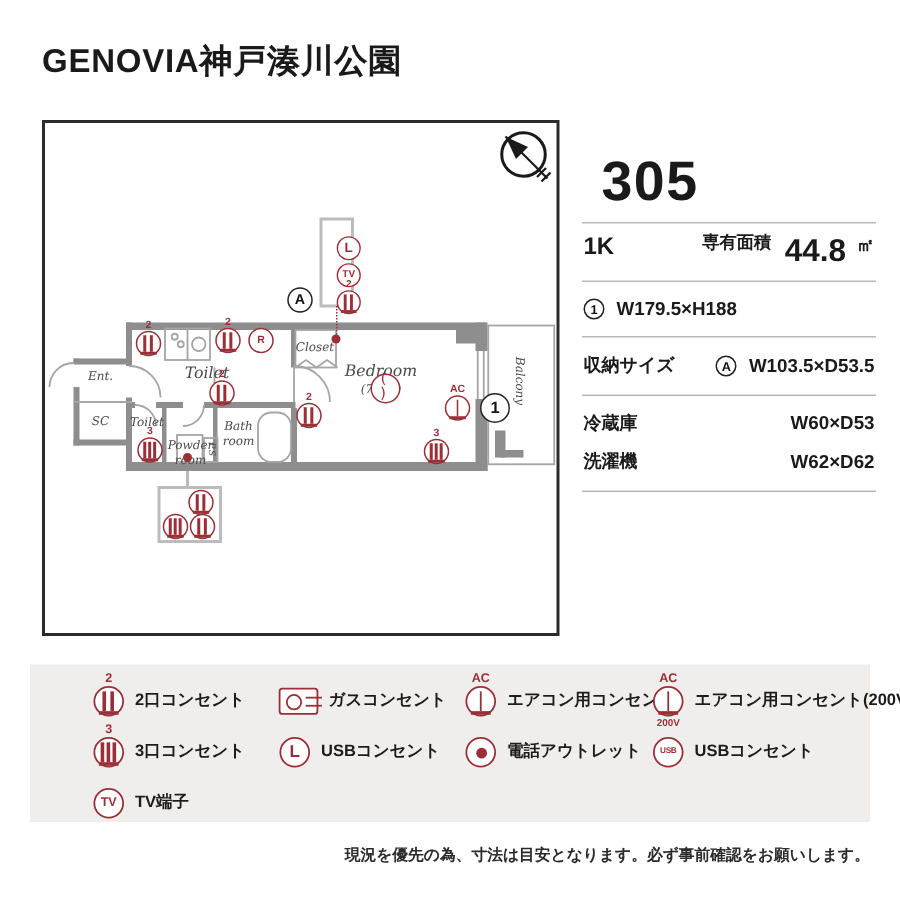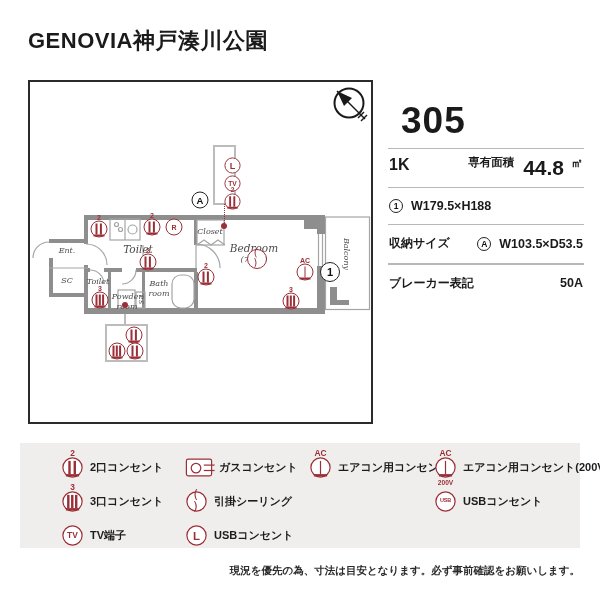--- a/index.html
+++ b/index.html
@@ -248,25 +248,31 @@
   </div>
   <hr>
   <div class="drow">
     <div class="dlabel">収納サイズ</div>
     <span class="mk sm">
         <span>A</span>
       </span>
     <span class="dval">W103.5×D53.5</span>
   </div>
   <hr>
-  <hr>
-  <div class="drow">
-    <div class="dlabel">ブレーカー表記</div>
-    <span class="dval">50A</span>
-  </div>
+  <div class="pair">
+    <div class="drow">
+      <div class="dlabel">冷蔵庫</div>
+      <span class="dval">W60×D53</span>
+    </div>
+    <div class="drow">
+      <div class="dlabel">洗濯機</div>
+      <span class="dval">W62×D62</span>
+    </div>
+  </div>
+  <hr>
 </div>
 
 <div class="legend">
   <div class="lcol" style="left:44px">
     <div class="litem">
       <span class="licon oc bars2 gnd">
           <i class="sup">2</i>
         </span>
       <span class="llabel">2口コンセント</span>
     </div>
@@ -282,36 +288,36 @@
         </span>
       <span class="llabel">TV端子</span>
     </div>
   </div>
   <div class="lcol" style="left:168px">
     <div class="litem">
       <span class="licon gas"></span>
       <span class="llabel">ガスコンセント</span>
     </div>
     <div class="litem">
-      <span class="licon oc ceil"></span>
-      <span class="llabel">引掛シーリング</span>
-    </div>
-    <div class="litem">
       <span class="licon oc tc big">
           <span>L</span>
         </span>
       <span class="llabel">USBコンセント</span>
     </div>
   </div>
   <div class="lcol" style="left:292px">
     <div class="litem">
       <span class="licon oc bars1 gnd">
           <i class="sup">AC</i>
         </span>
       <span class="llabel">エアコン用コンセント</span>
+    </div>
+    <div class="litem">
+      <span class="licon oc dotc"></span>
+      <span class="llabel">電話アウトレット</span>
     </div>
   </div>
   <div class="lcol" style="left:417px">
     <div class="litem">
       <span class="licon oc bars1 gnd">
           <i class="sup">AC</i>
           <i class="subv">200V</i>
         </span>
       <span class="llabel">エアコン用コンセント(200V)</span>
     </div>

